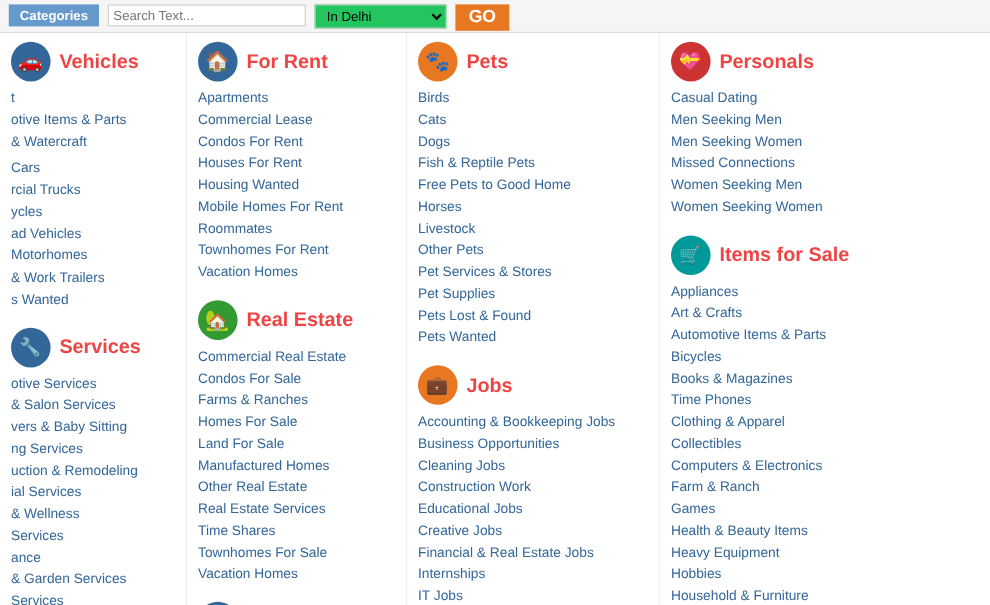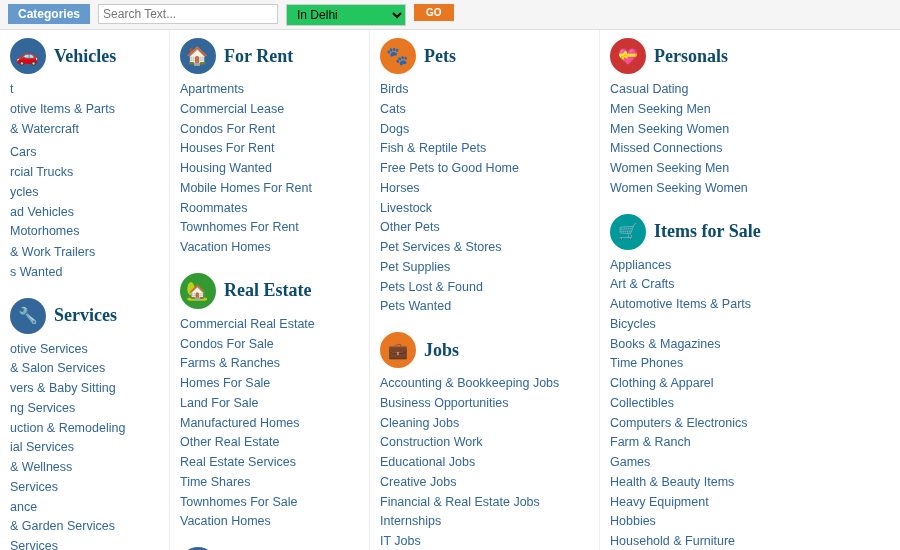--- a/index.html
+++ b/index.html
@@ -36,21 +36,21 @@
       font-size: 12px;
       background: #22c55e;
       width: 120px;
     }
 
     .top-bar .search-btn {
       background: #e87722;
       color: #fff;
       border: none;
       padding: 3px 12px;
-      font-size: 10px;
+      font-size: 16px;
       cursor: pointer;
       font-weight: bold;
     }
 
     .top-bar .categories-tab {
       background: #6699cc;
       color: #fff;
       padding: 3px 10px;
       font-size: 12px;
       font-weight: bold;
@@ -98,22 +98,21 @@
 
     .icon-blue { background: #336699; }
     .icon-green { background: #339933; }
     .icon-orange { background: #e87722; }
     .icon-red { background: #cc3333; }
     .icon-cart { background: #009999; }
 
     .category-title {
       font-size: 18px;
       font-weight: bold;
-      color: #0c4a6e;
-      font-family: Liberation Serif, serif;
+      color: #ef4444;
     }
 
     .category-links {
       list-style: none;
       padding-left: 0;
     }
 
     .category-links li {
       margin-bottom: 1px;
     }

